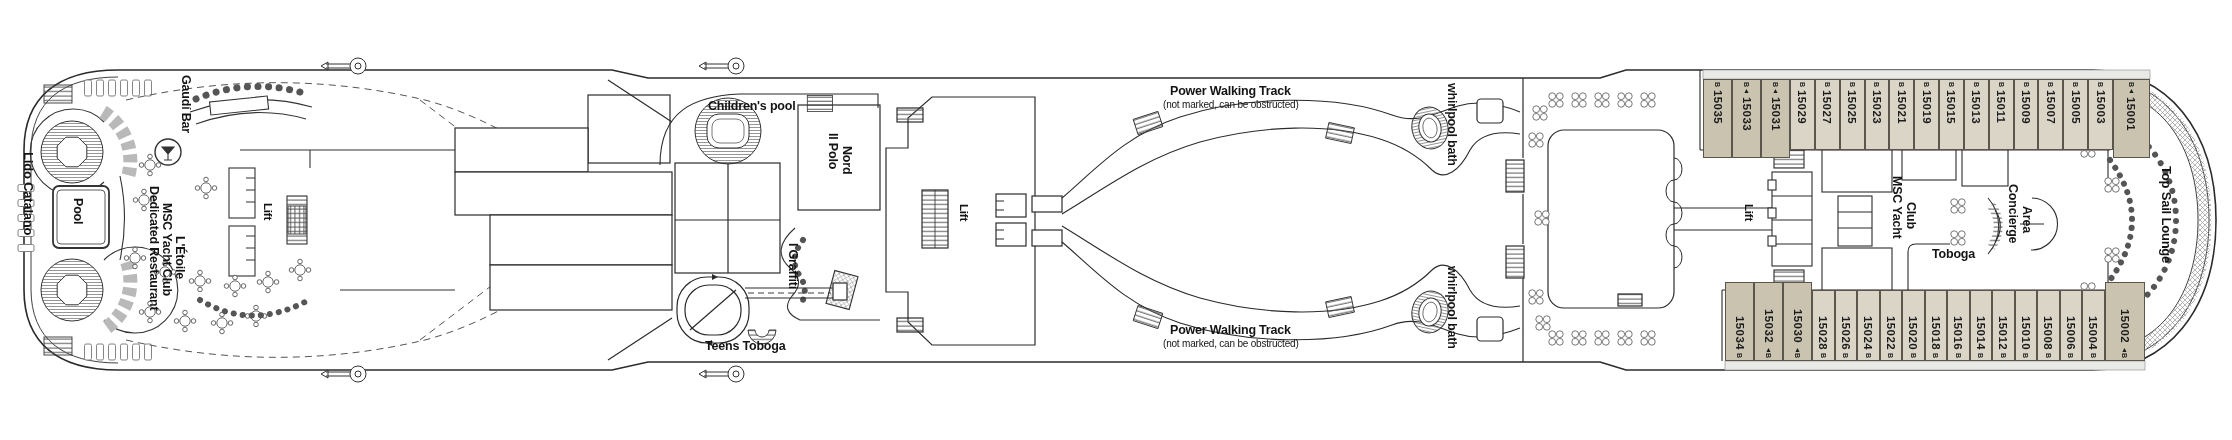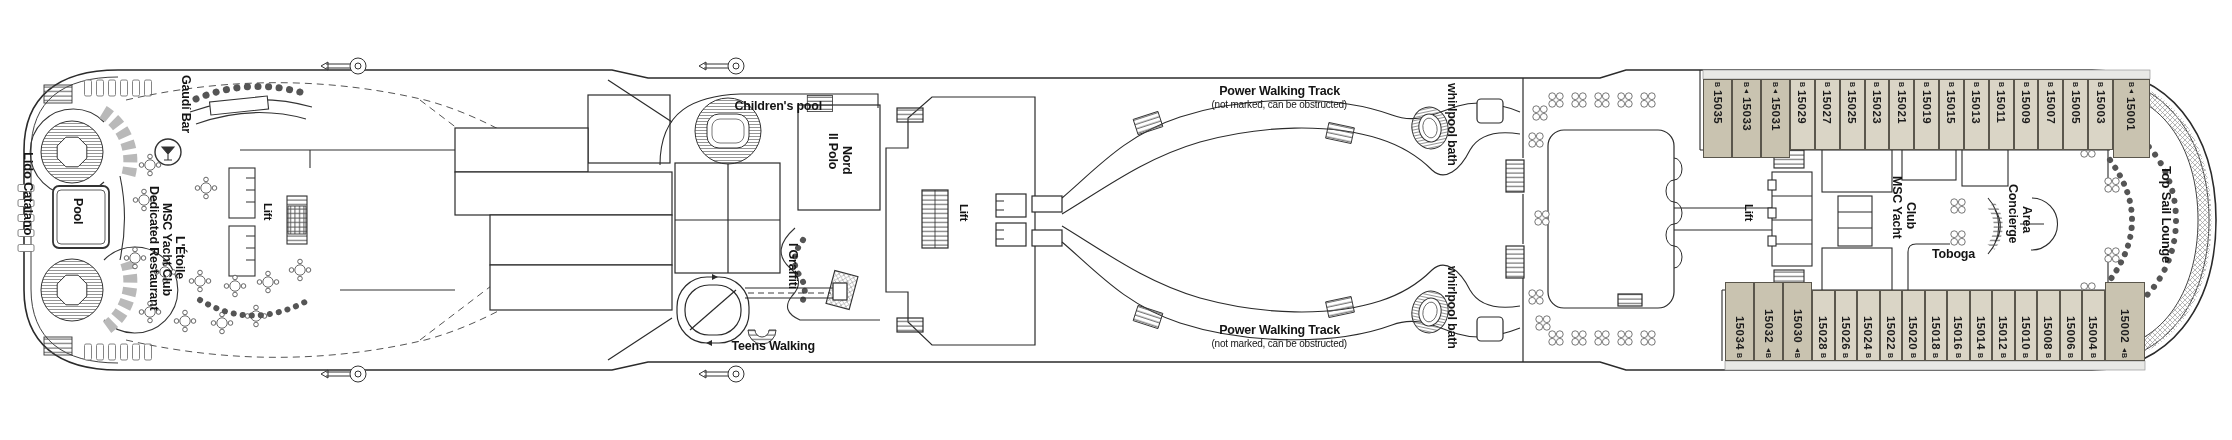--- a/index.html
+++ b/index.html
@@ -2,21 +2,21 @@
 <html><head>
 <meta charset="utf-8">
 <style>
   html,body{margin:0;padding:0;background:#fff;}
   #stage{position:relative;width:2232px;height:440px;background:#fff;overflow:hidden;
          font-family:"Liberation Sans",sans-serif;}
   svg{position:absolute;left:0;top:0;}
   .lbl{position:absolute;color:#141414;white-space:nowrap;line-height:1;
        font-size:12.5px;font-weight:600;letter-spacing:-0.2px;}
   .v{writing-mode:vertical-rl;}
-  .ctr{text-align:right;}
+  .ctr{text-align:left;}
   .note{font-weight:400;font-size:10px;}
   .small{font-size:11.5px;}
   .big{font-size:13px;}
   #cabins-top{position:absolute;left:1703px;top:79px;display:flex;align-items:flex-start;}
   #cabins-bottom{position:absolute;left:1725px;top:282px;height:79px;display:flex;align-items:flex-end;}
   .cabin{box-sizing:border-box;border:1px solid #5a564c;display:flex;flex-direction:column;
          align-items:center;gap:1px;}
   .cabin.standard{height:71px;}
   .cabin.suite,.cabin.large{height:79px;}
   .cabin.top{justify-content:flex-start;}
@@ -334,21 +334,21 @@
 <div class="lbl v" style="left:71px;top:198px">Pool</div>
 <div class="lbl v" style="left:179px;top:75px">Gaudí Bar</div>
 <div class="lbl v" style="left:173px;top:236px">L'Étoile</div>
 <div class="lbl v" style="left:160px;top:203px">MSC Yacht Club</div>
 <div class="lbl v" style="left:147px;top:186px">Dedicated Restaurant</div>
 <div class="lbl v small" style="left:261px;top:203px">Lift</div>
 <div class="lbl ctr" style="left:708px;top:100px;width:114px">Children's pool</div>
 <div class="lbl v" style="left:826px;top:133px">Il Polo</div>
 <div class="lbl v" style="left:840px;top:146px">Nord</div>
 <div class="lbl v" style="left:786px;top:243px">I Graffiti</div>
-<div class="lbl ctr" style="left:705px;top:340px;width:110px">Teens Walking</div>
+<div class="lbl ctr" style="left:705px;top:340px;width:110px">Teens Toboga</div>
 <div class="lbl v small" style="left:957px;top:204px">Lift</div>
 <div class="lbl ctr" style="left:1170px;top:85px;width:170px">Power Walking Track</div>
 <div class="lbl ctr note" style="left:1163px;top:100px;width:184px">(not marked, can be obstructed)</div>
 <div class="lbl ctr" style="left:1170px;top:324px;width:170px">Power Walking Track</div>
 <div class="lbl ctr note" style="left:1163px;top:339px;width:184px">(not marked, can be obstructed)</div>
 <div class="lbl v" style="left:1445px;top:83px">whirlpool bath</div>
 <div class="lbl v" style="left:1445px;top:266px">whirlpool bath</div>
 <div class="lbl v small" style="left:1742px;top:204px">Lift</div>
 <div class="lbl v" style="left:1890px;top:176px">MSC Yacht</div>
 <div class="lbl v" style="left:1904px;top:202px">Club</div>

